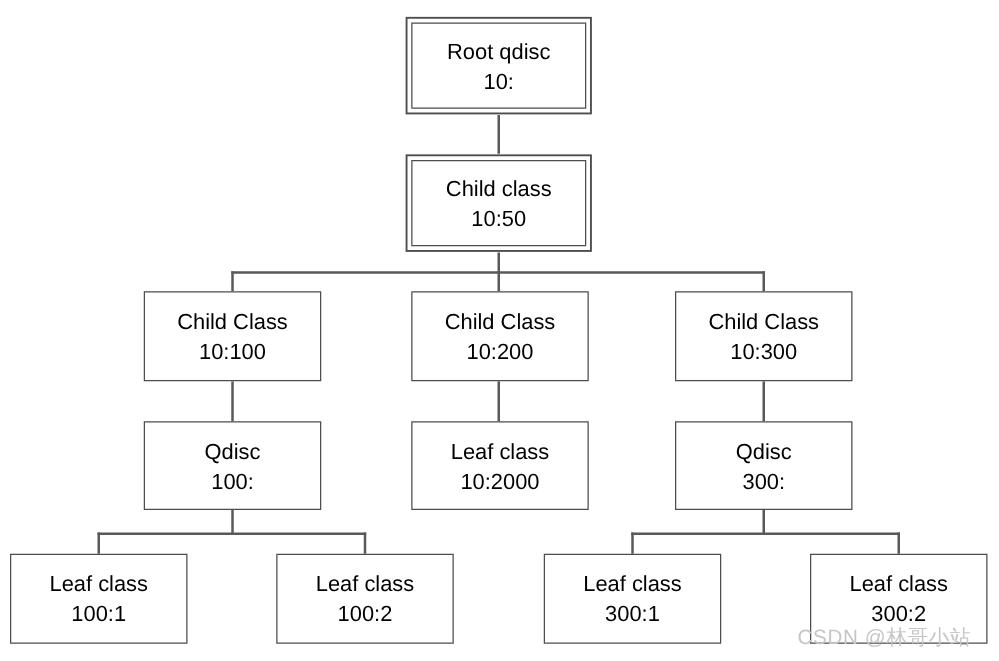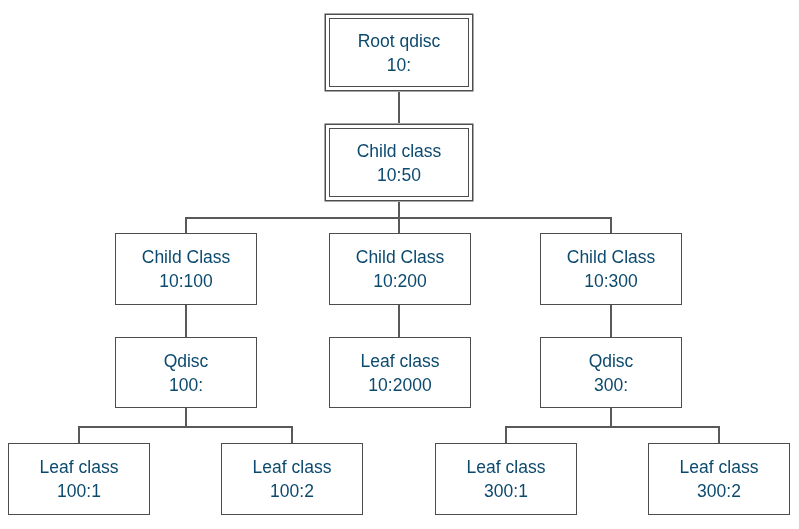--- a/index.html
+++ b/index.html
@@ -18,21 +18,21 @@
   .node {
     position: absolute;
     box-sizing: border-box;
     border: 1.5px solid #4d4d4d;
     background: #ffffff;
     display: flex;
     flex-direction: column;
     align-items: center;
     justify-content: center;
     text-align: center;
-    color: #0c4a6e;
+    color: #000000;
     font-size: 17.5px;
     line-height: 24px;
     z-index: 2;
   }
   .node.double {
     box-shadow: 0 0 0 3px #ffffff, 0 0 0 4.5px #4d4d4d;
   }
   .edge {
     position: absolute;
     background: #595959;
@@ -120,13 +120,14 @@
   </div>
   <div class="node" style="left:435px; top:443px; width:142px; height:72px;">
     <span>Leaf class</span>
     <span>300:1</span>
   </div>
   <div class="node" style="left:648px; top:443px; width:142px; height:72px;">
     <span>Leaf class</span>
     <span>300:2</span>
   </div>
 
+  <div class="watermark">CSDN @林哥小站</div>
 </div>
 
 </body></html>

